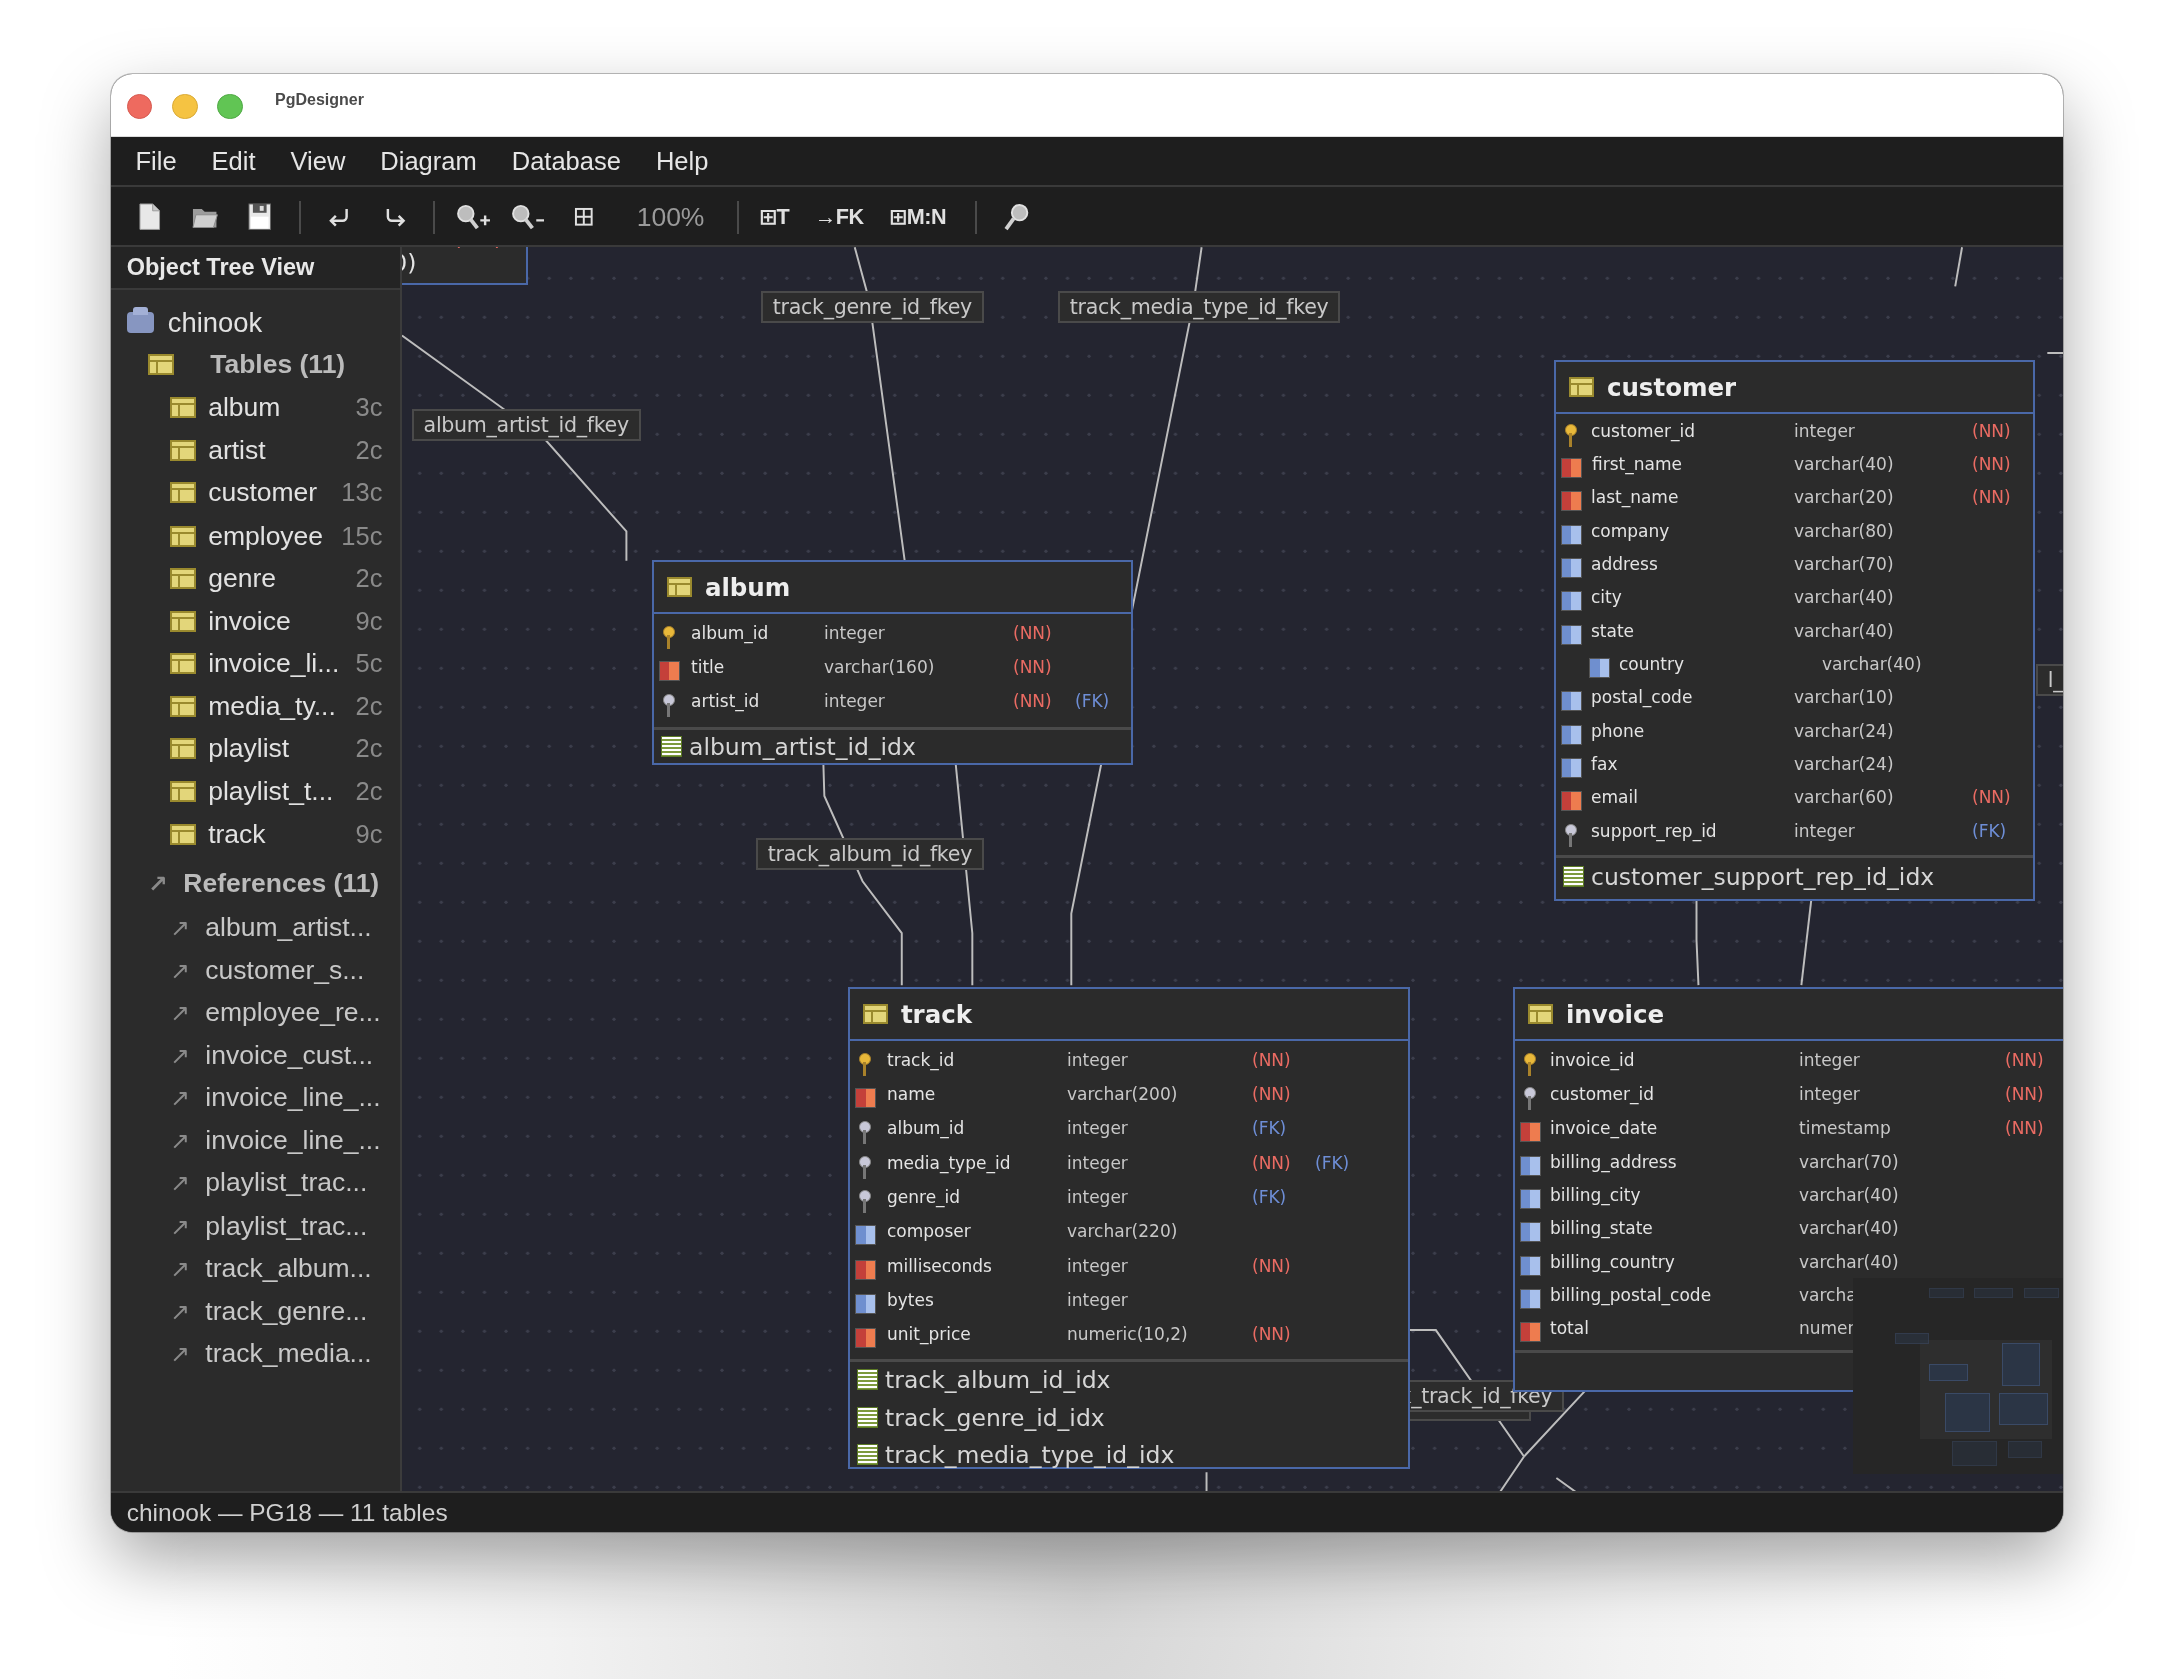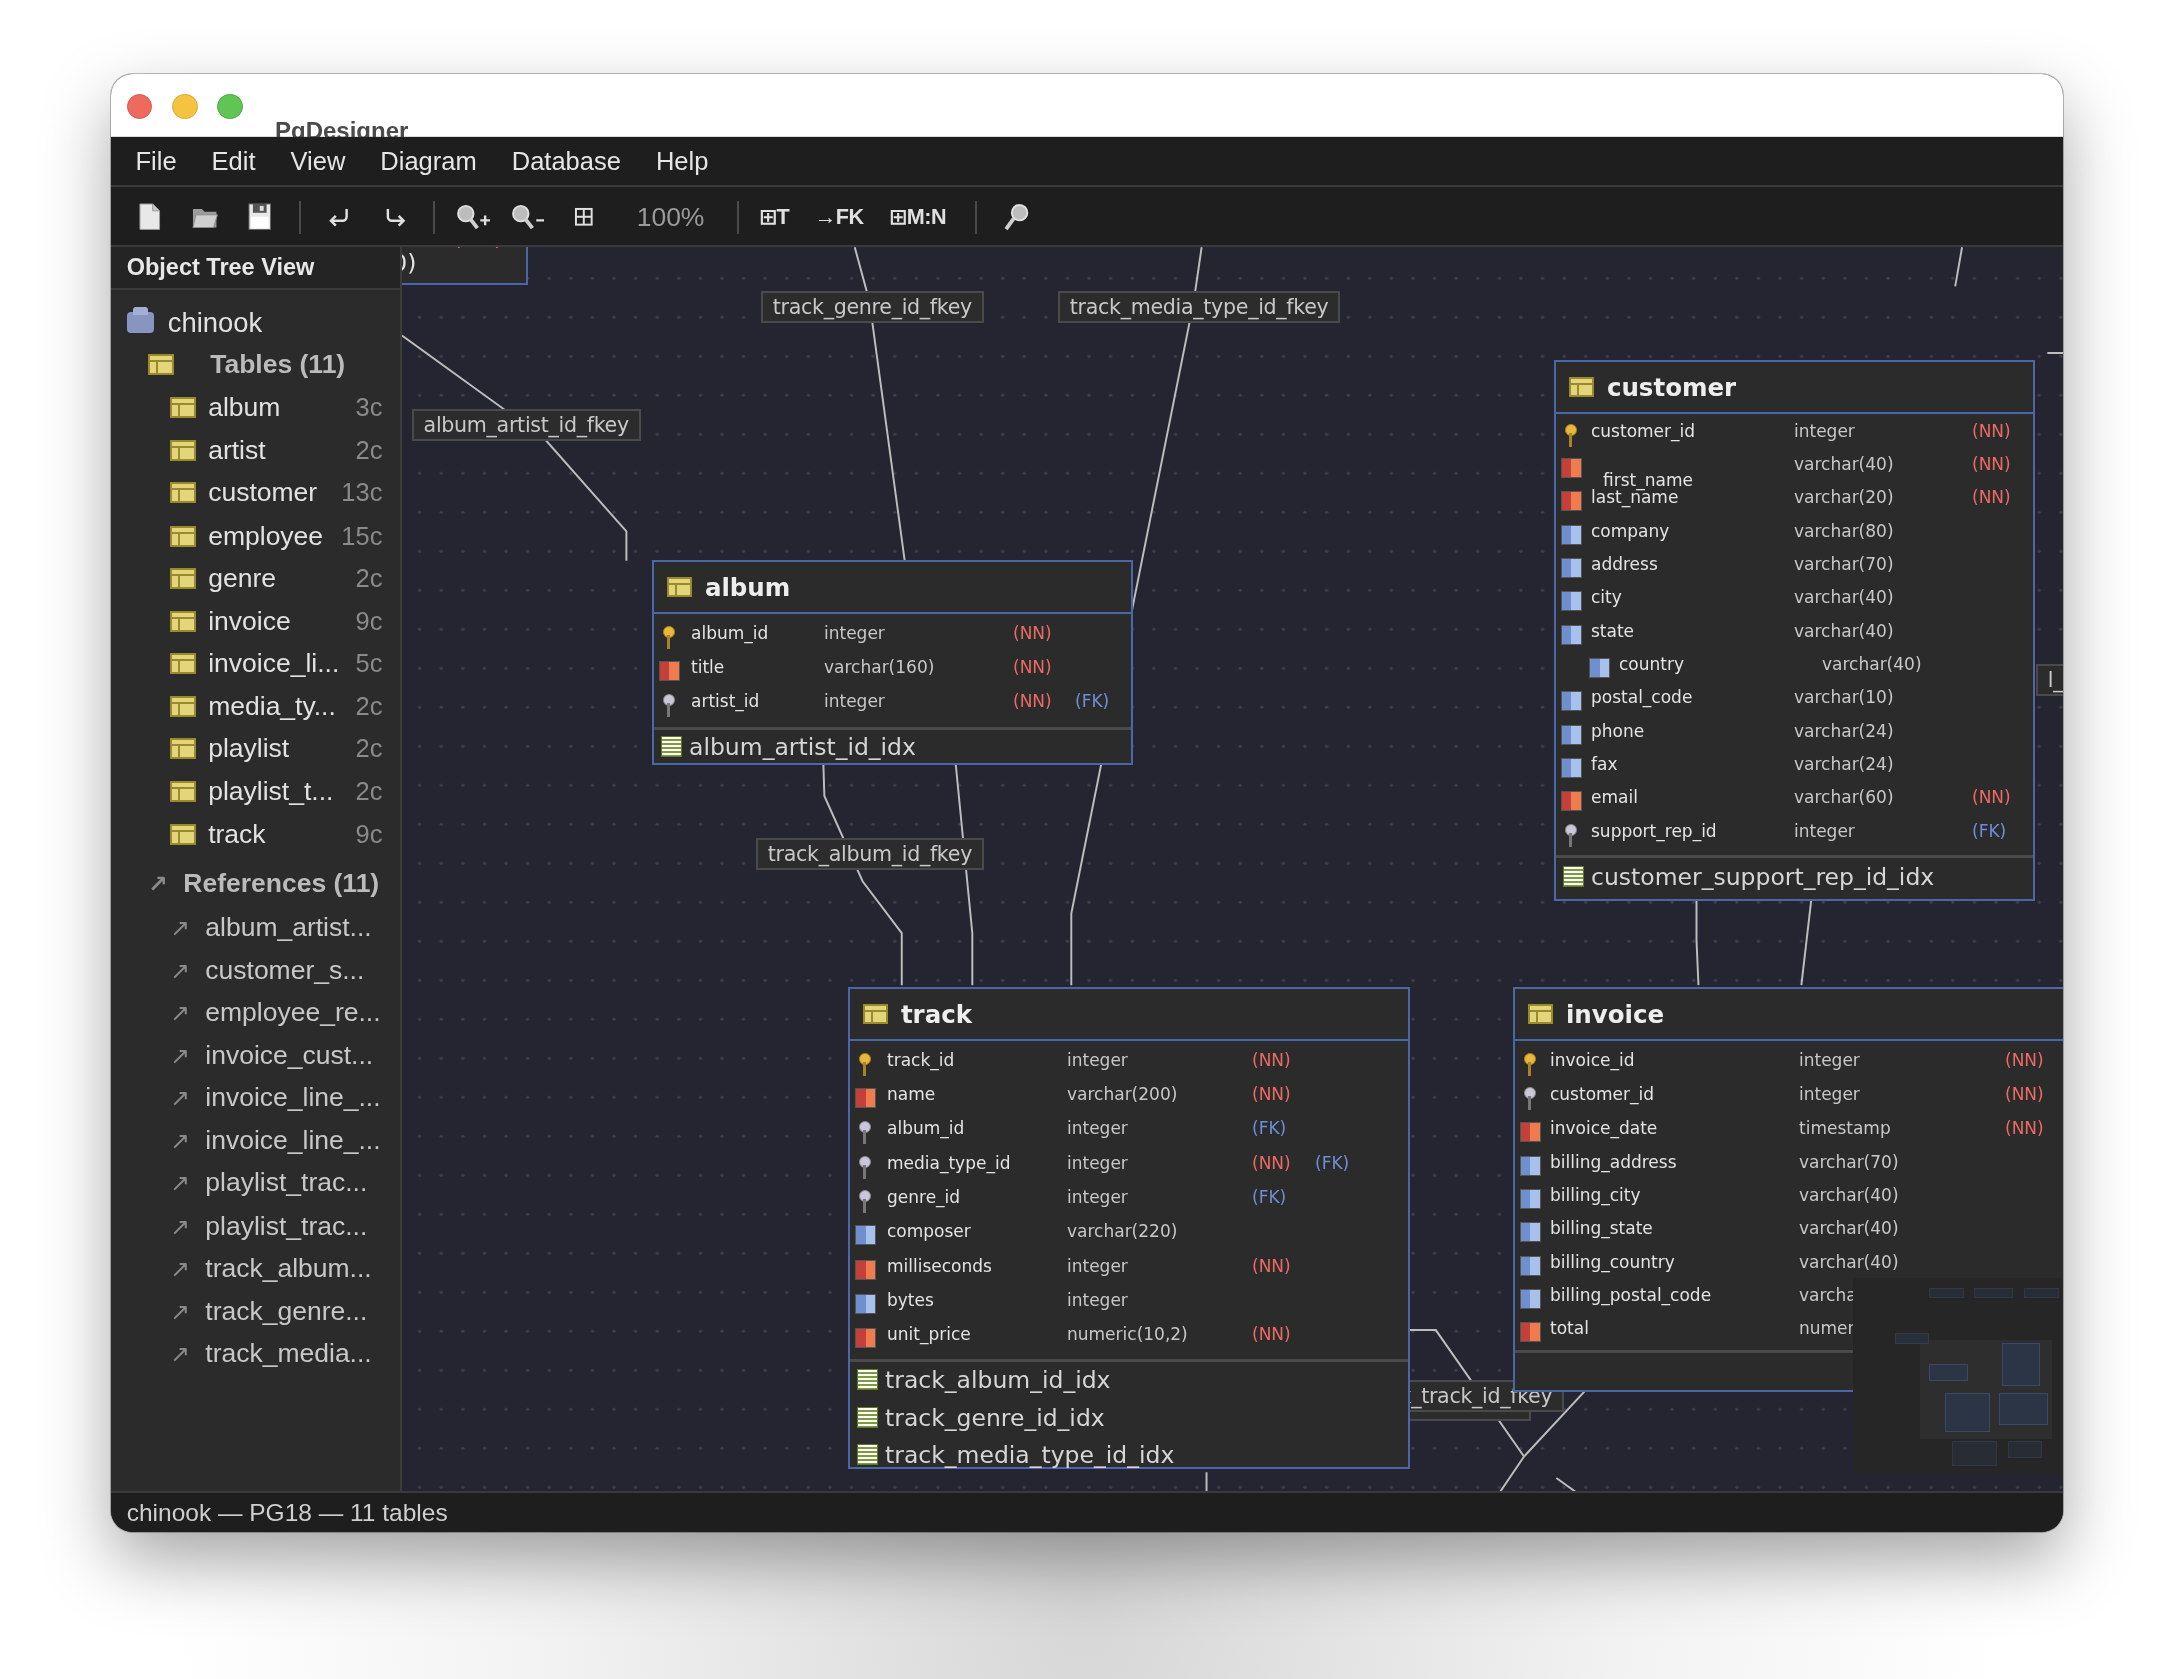--- a/index.html
+++ b/index.html
@@ -4,21 +4,21 @@
 <style>
   * { box-sizing: border-box; margin: 0; padding: 0; }
   html, body { width: 2174px; height: 1680px; background: #ffffff; overflow: hidden; font-family: "Liberation Sans", "DejaVu Sans", sans-serif; }
   .backdrop { position: absolute; left: 0; top: 0; width: 2174px; height: 1680px; background: radial-gradient(ellipse at 50% 95%, #d6d6d6 0%, #f2f2f2 35%, #ffffff 60%); }
   .window { position: absolute; left: 111px; top: 74px; width: 1952px; height: 1458px; border-radius: 21.6px; overflow: hidden; background: #1f1f1f; box-shadow: 0 29px 69px rgba(0,0,0,0.35), 0 0 0 1px rgba(0,0,0,0.25); }
   .titlebar { position: absolute; left: 0; top: 0; width: 100%; height: 63px; background: #ffffff; border-bottom: 1px solid #dcdcdc; }
   .traffic { position: absolute; top: 19.6px; width: 25.5px; height: 25.5px; border-radius: 50%; }
   .traffic.red { left: 15.7px; background: #ee6a5f; border: 1px solid #d55a50; }
   .traffic.yellow { left: 61px; background: #f5c342; border: 1px solid #d9a935; }
   .traffic.green { left: 106px; background: #61c554; border: 1px solid #4fa845; }
-  .win-title { position: absolute; left: 164px; top: 16.7px; font-size: 24px; font-weight: bold; color: #4a4a4a; margin-top: 26px; }
+  .win-title { position: absolute; left: 164px; top: 16.7px; font-size: 16px; font-weight: bold; color: #4a4a4a; }
   .menubar { position: absolute; left: 0; top: 63px; width: 100%; height: 50px; background: #1e1e1e; border-bottom: 2px solid #3a3a3a; display: flex; align-items: center; padding-left: 24.5px; }
   .menu-item { font-size: 25.5px; color: #e6e6e6; margin-right: 35px; cursor: default; }
   .toolbar { position: absolute; left: 0; top: 115px; width: 100%; height: 58px; background: #1e1e1e; border-bottom: 2px solid #3a3a3a; display: flex; align-items: center; padding-left: 19.6px; }
   .tb-btn { display: inline-flex; align-items: center; justify-content: center; height: 39px; min-width: 39px; color: #d8d8d8; font-size: 21.6px; margin-right: 15.7px; }
   .tb-sep { width: 2px; height: 33px; background: #4a4a4a; margin: 0 19.6px 0 3.9px; }
   .tb-zoom-level { font-size: 26.5px; color: #9a9a9a; margin: 0 29px 0 17.6px; }
   .tb-text-btn { font-size: 21.6px; color: #e0e0e0; font-weight: bold; margin-right: 25.5px; letter-spacing: -0.5px; }
   .sidebar { position: absolute; left: 0; top: 173px; width: 291px; height: 1245px; background: #2b2b2b; border-right: 2px solid #3c3c3c; }
   .sidebar-header { height: 43px; border-bottom: 2px solid #3a3a3a; background: #242424; font-size: 23.5px; font-weight: bold; color: #e8e8e8; padding: 6.9px 0 0 15.7px; }
   .tree-row { position: absolute; height: 39px; display: flex; align-items: center; font-size: 26.5px; color: #e2e2e2; white-space: nowrap; }
@@ -350,21 +350,21 @@
         <span>customer</span>
       </div>
       <div class="er-col" style="top:57px;">
           <span class="col-icon-pk"></span>
           <span class="cname" style="left:35px;">customer_id</span>
           <span class="ctype" style="left:238px;">integer</span>
           <span class="cflags nn" style="left:416px;">(NN)</span>
         </div>
       <div class="er-col" style="top:90px;">
           <span class="col-icon-nn"></span>
-          <span class="cname" style="left:47px;margin-top:16px;">first_name</span>
+          <span class="cname" style="left:36px;">first_name</span>
           <span class="ctype" style="left:238px;">varchar(40)</span>
           <span class="cflags nn" style="left:416px;">(NN)</span>
         </div>
       <div class="er-col" style="top:123px;">
           <span class="col-icon-nn"></span>
           <span class="cname" style="left:35px;">last_name</span>
           <span class="ctype" style="left:238px;">varchar(20)</span>
           <span class="cflags nn" style="left:416px;">(NN)</span>
         </div>
       <div class="er-col" style="top:157px;">

